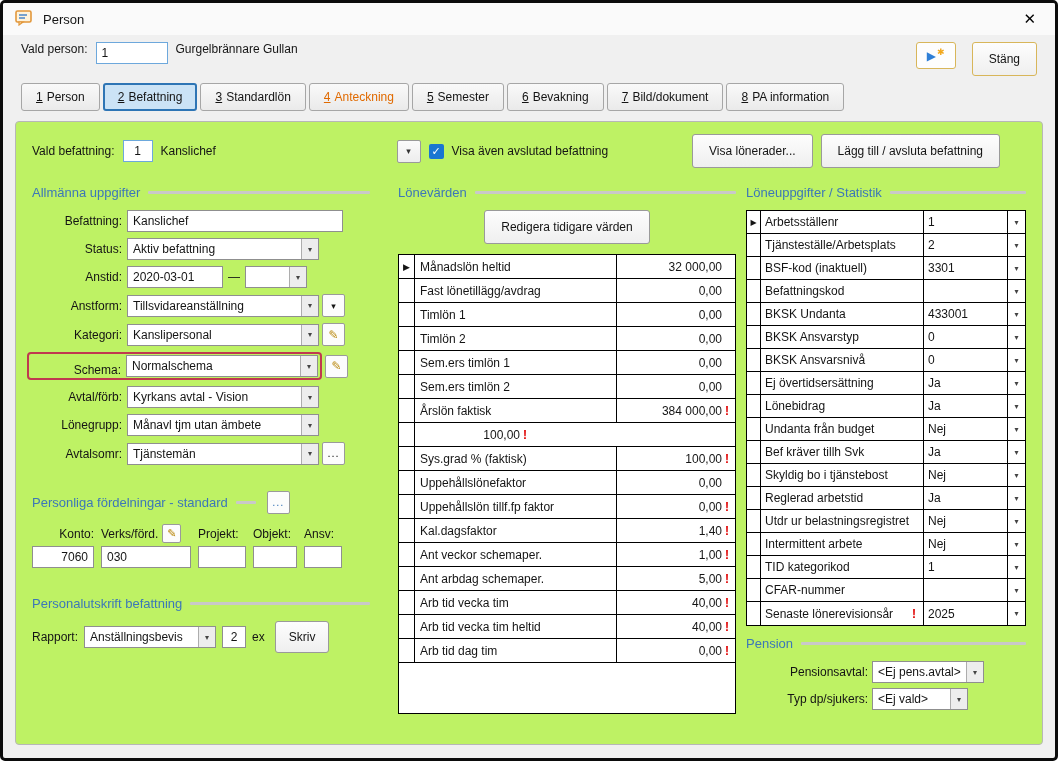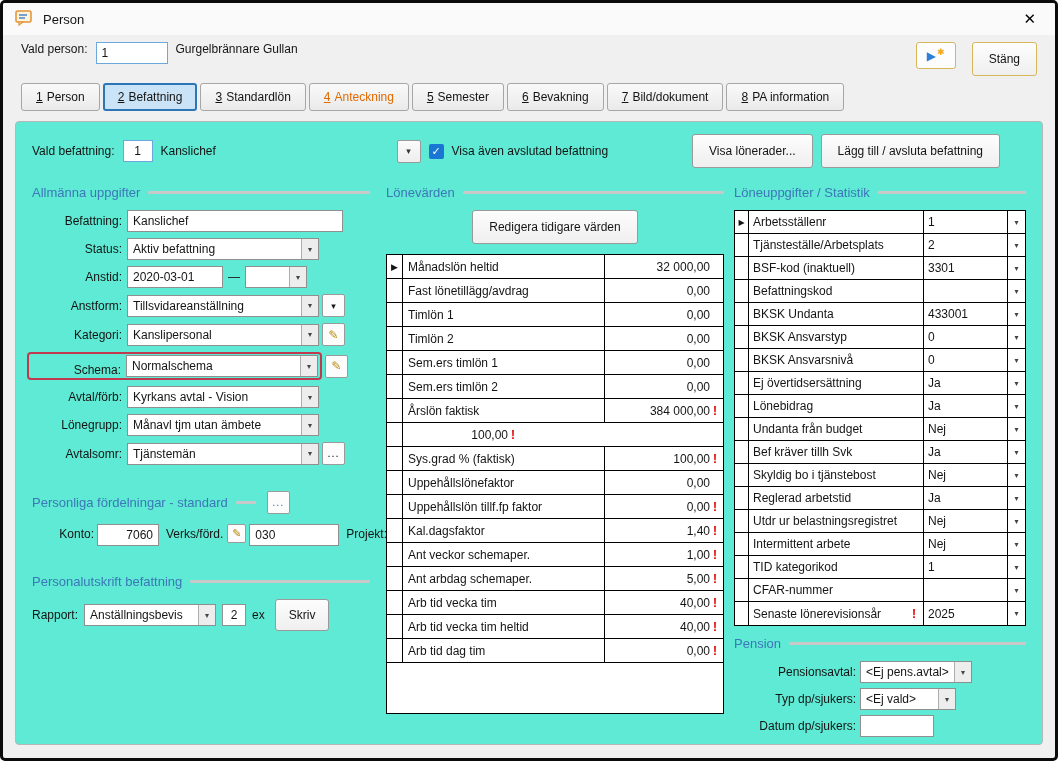--- a/index.html
+++ b/index.html
@@ -16,29 +16,29 @@
 .btn{font:inherit;background:linear-gradient(#fdfdfd,#efefef);border:1px solid #9a9a9a;border-radius:3px;height:27px;padding:16px 16px;display:inline-flex;align-items:center;justify-content:center;cursor:pointer;color:#141414}
 .btn.gold{border-color:#d8b65a}
 .runbtn{width:40px;height:27px;background:#fdfdfd;border:1px solid #d8b65a;border-radius:3px;display:flex;align-items:center;justify-content:center;cursor:pointer;margin-left:auto;margin-right:8px}
 .play{color:#2f7fd6;font-size:12px;line-height:1}
 .spark{color:#f2a71b;font-size:9px;line-height:1;margin-left:1px;margin-top:-7px}
 .tabs{display:flex;gap:3px;padding:2px 18px 0;align-items:flex-end;flex-shrink:0}
 .tab{background:linear-gradient(#f9f9f9,#eaeaea);border:1px solid #a6a6a6;border-radius:3px;padding:6px 14px;display:flex;cursor:pointer;white-space:nowrap}
 .tab .tnum{text-decoration:underline;margin-right:4px}
 .tab.active{background:#cbe3f6;border:2px solid #2e75b5;padding:5px 13px}
 .tab.orange{color:#e06a00}
-.groupbox{flex:1;margin:10px 12px 13px;border:1px solid #b7b7b7;border-radius:4px;background:#5eead4;padding:12px 16px;overflow:hidden}
+.groupbox{flex:1;margin:10px 12px 13px;border:1px solid #b7b7b7;border-radius:4px;background:#bef264;padding:12px 16px;overflow:hidden}
 .befrow{display:flex;align-items:center;gap:8px;padding-right:26px}
 .bef-name{width:228px}
 .ddbtn{width:24px;height:23px;border:1px solid #9a9a9a;background:linear-gradient(#fbfbfb,#ededed);display:flex;align-items:center;justify-content:center;font-size:9px;color:#333;border-radius:2px;cursor:pointer;flex-shrink:0}
 .cb{width:15px;height:15px;background:#1976d2;border-radius:2px;color:#fff;font-size:11px;display:flex;align-items:center;justify-content:center;cursor:pointer;flex-shrink:0}
 .spacer{flex:1}
 .columns{display:flex;margin-top:17px;align-items:flex-start}
 .col-left{width:338px;flex-shrink:0}
-.col-mid{width:338px;flex-shrink:0;margin-left:16px}
+.col-mid{width:338px;flex-shrink:0;margin-left:28px}
 .col-right{flex:1;margin-left:10px;min-width:0}
 .sech{display:flex;align-items:center;gap:8px;color:#3c77b8;font-size:13px;margin-bottom:10px}
 .rule{flex:1;height:3px;background:#c9c9c9;border-radius:1px}
 .rule.short{flex:0 0 20px}
 .frow{display:flex;align-items:center;margin-bottom:6px}
 .flabel{width:90px;text-align:right;margin-right:5px;flex-shrink:0}
 .wideinp{width:216px}
 .dateinp{width:96px}
 .dash{margin:0 5px}
 .combo{display:flex;align-items:stretch;border:1px solid #8f8f8f;background:#fff;height:22px;width:192px;cursor:pointer}
@@ -47,21 +47,21 @@
 .combo.small{width:62px}
 .combo.w132{width:132px}
 .combo.w112{width:112px}
 .combo.w96{width:96px}
 .iconbtn{width:23px;height:23px;margin-left:3px;border:1px solid #9a9a9a;background:#fcfcfc;display:flex;align-items:center;justify-content:center;font-size:12px;border-radius:2px;cursor:pointer;flex-shrink:0}
 .pencil{color:#b8860b}
 .dots{font-size:11px;letter-spacing:1px;line-height:1}
 .schemabox{display:flex;align-items:flex-end;border:2px solid #c0394f;border-radius:4px;padding:1px 2px;margin-left:-5px}
 .distsec{margin-top:26px}
 .dist-grid{display:flex;align-items:flex-end;gap:7px;margin-top:4px}
-.dcol{display:flex;flex-direction:row;gap:3px}
+.dcol{display:flex;flex-direction:column;gap:3px}
 .dlabrow{display:flex;align-items:center;gap:3px;height:19px}
 .dlab.r{text-align:right}
 .dinp-konto{width:62px;text-align:right}
 .dinp-verks{width:90px}
 .dinp-projekt{width:48px}
 .dinp-objekt{width:44px}
 .dinp-ansv{width:38px}
 .printsec{margin-top:28px}
 .printrow{display:flex;align-items:center;gap:6px}
 .copiesinp{width:24px;text-align:center}
@@ -659,22 +659,18 @@
               <span class="carr">▾</span>
             </div>
           </div>
           <div class="prow">
             <span class="plabel">Typ dp/sjukers:</span>
             <div class="combo w96">
               <span class="ctext">&lt;Ej vald&gt;</span>
               <span class="carr">▾</span>
             </div>
           </div>
-          <div class="prow">
-            <span class="plabel">Datum dp/sjukers:</span>
-            <input class="datuminp" value="" style="">
-          </div>
         </div>
       </div>
 
     </div>
   </div>
 </div>
 
 </body></html>

